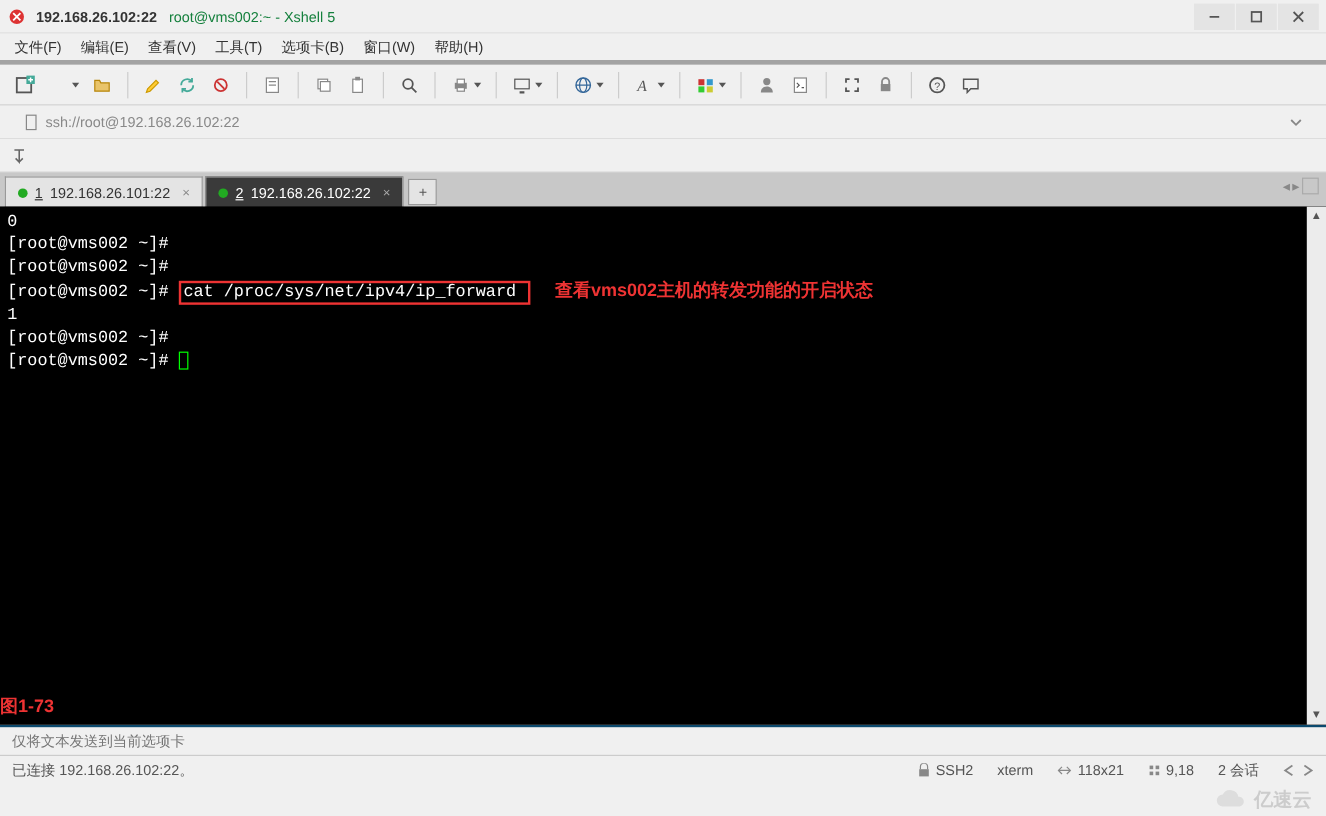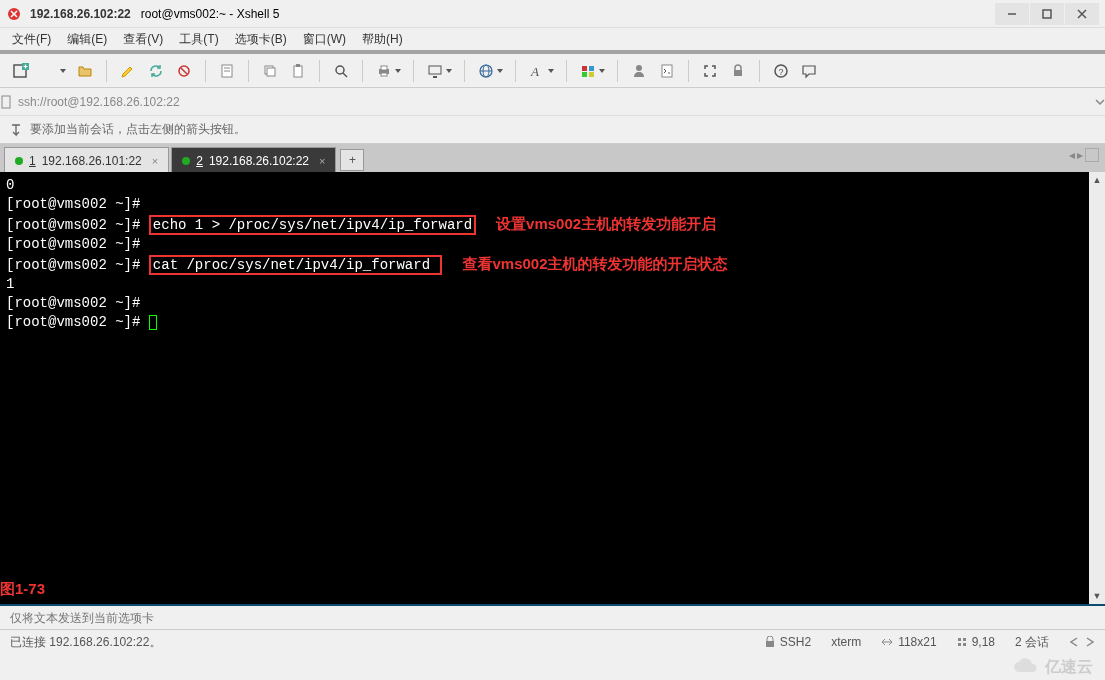--- a/index.html
+++ b/index.html
@@ -1,31 +1,31 @@
 <!DOCTYPE html>
 <html><head>
 <meta charset="utf-8">
 <style>
 * { box-sizing: border-box; margin: 0; padding: 0; }
 body { font-family: "Microsoft YaHei", sans-serif; font-size: 12px; background: #f0f0f0; width: 1105px; height: 680px; overflow: hidden; position: relative; }
 .titlebar { background: #f0f0f0; height: 28px; display: flex; align-items: center; padding: 0 6px; border-bottom: 1px solid #ddd; }
 .titlebar .app-icon { width: 16px; height: 16px; margin-right: 8px; color:#d22; }
 .titlebar .title-main { font-weight: bold; color: #333; margin-right: 10px; }
-.titlebar .title-sub { color: #000000; }
+.titlebar .title-sub { color: #15803d; }
 .titlebar .spacer { flex: 1; }
 .titlebar .win-btn { width: 34px; height: 22px; display: flex; align-items: center; justify-content: center; color: #666; background:#e4e4e4; margin-left:1px;}
 .titlebar .win-btn.close { background:#e4e4e4; }
 .menubar { background: #f0f0f0; height: 26px; display: flex; align-items: center; padding: 0 12px; gap: 16px; color: #333; border-bottom: 4px solid #a3a3a3; }
 .menubar span { cursor: default; }
 .toolbar { background: #f0f0f0; height: 34px; display: flex; align-items: center; padding: 0 10px; gap: 6px; border-bottom: 1px solid #ccc; }
 .tb-btn { width: 22px; height: 22px; display: flex; align-items: center; justify-content: center; color: #555; position:relative;}
 .tb-btn.drop::after{content:"";border-left:3px solid transparent;border-right:3px solid transparent;border-top:4px solid #555;position:absolute;right:-6px;top:9px;}
 .tb-btn.drop{margin-right:8px;}
 .tb-sep { width: 1px; height: 22px; background: #ccc; margin: 0 4px; }
-.addressbar { background: #f0f0f0; height: 28px; display: flex; align-items: center; padding: 0 0; border-bottom: 1px solid #ddd; color: #888; gap:6px;}
+.addressbar { background: #f0f0f0; height: 28px; display: flex; align-items: center; padding: 0 20px; border-bottom: 1px solid #ddd; color: #888; gap:6px;}
 .tipbar { background: #f0f0f0; height: 28px; display: flex; align-items: center; padding: 0 10px; border-bottom: 1px solid #ccc; color: #666; gap:6px;}
 .tabbar { background: #c8c8c8; height: 28px; display: flex; align-items: center; padding: 0 0 0 4px; position:relative;}
 .tab { height: 26px; display: flex; align-items: center; padding: 0 10px; gap: 6px; font-size: 12px; position:relative; top:2px; border:1px solid #999; border-bottom:none; margin-right:2px;}
 .tab .dot { width: 8px; height: 8px; border-radius: 50%; background: #2a2; }
 .tab .num { text-decoration: underline; }
 .tab.inactive { background: #e4e4e4; color:#333; }
 .tab.active { background: #3a3a3a; color: #fff; }
 .tab .close { color:#888; margin-left:4px; font-size:11px;}
 .tab.active .close{color:#aaa;}
 .tab-add { width: 24px; height: 22px; display:flex;align-items:center;justify-content:center;background:#e4e4e4;border:1px solid #999;margin-left:2px;position:relative;top:2px;color:#555;}
@@ -241,21 +241,20 @@
       </svg>
     </span>
 </div>
 
 <div class="tipbar">
   <span>
       <svg width="14" height="14" viewBox="0 0 14 14">
         <path d="M2 2h8M6 2v10l-3-3m3 3l3-3" fill="none" stroke="#666" stroke-width="1.3"></path>
       </svg>
     </span>
-  <span>要添加当前会话，点击左侧的箭头按钮。</span>
 </div>
 
 <div class="tabbar">
   <div class="tab inactive">
     <span class="dot"></span>
     <span class="num">1</span>
     <span>192.168.26.101:22</span>
     <span class="close">×</span>
   </div>
   <div class="tab active">
@@ -268,21 +267,20 @@
   <div class="navbtns">
     <span>◂</span>
     <span>▸</span>
     <span class="sq"></span>
   </div>
 </div>
 
 <div class="terminal">
   <div class="term-line"><span>0</span></div>
   <div class="term-line"><span class="prompt">[root@vms002 ~]# </span></div>
-  <div class="term-line"><span class="prompt">[root@vms002 ~]# </span><span class="hl">echo 1 &gt; /proc/sys/net/ipv4/ip_forward</span><span class="anno">设置vms002主机的转发功能开启</span></div>
   <div class="term-line"><span class="prompt">[root@vms002 ~]# </span></div>
   <div class="term-line"><span class="prompt">[root@vms002 ~]# </span><span class="hl">cat /proc/sys/net/ipv4/ip_forward </span><span class="anno">查看vms002主机的转发功能的开启状态</span></div>
   <div class="term-line"><span>1</span></div>
   <div class="term-line"><span class="prompt">[root@vms002 ~]# </span></div>
   <div class="term-line"><span class="prompt">[root@vms002 ~]# </span><span class="cursor"></span></div>
   <div class="fig">图1-73</div>
   <div class="scroll">
     <div class="up">▴</div>
     <div class="track"></div>
     <div class="down">▾</div>

